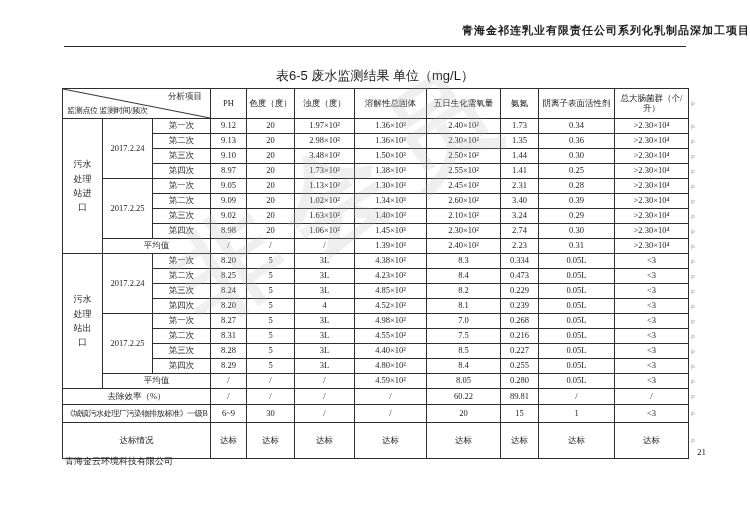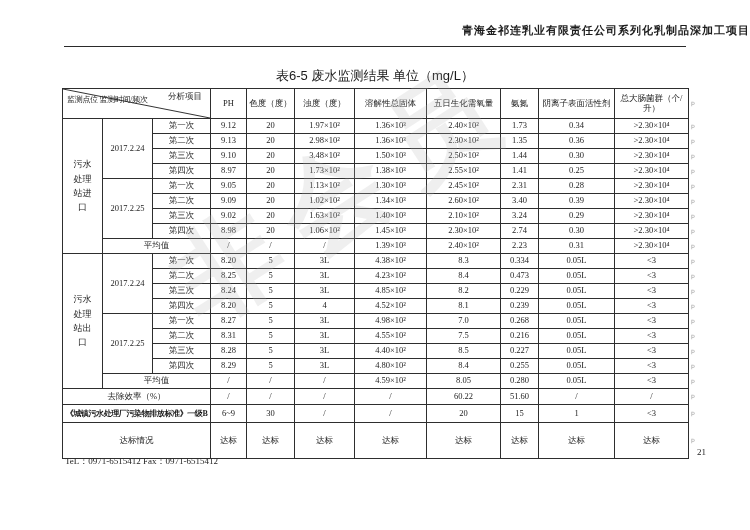--- a/index.html
+++ b/index.html
@@ -22,22 +22,22 @@
     font-size:8.5px;z-index:2;
   }
   td{text-align:center;vertical-align:middle;padding:0;line-height:1.15;overflow:hidden;}
   td.bordered{border:1px solid #2e2e2e;}
   tr.head-row{height:30px;}
   tr.data-row{height:15px;}
   td.site{font-size:9px;padding:6px 7px;word-break:break-all;line-height:1.6;}
   td.corner{position:relative;}
   .corner svg{position:absolute;left:0;top:0;width:100%;height:100%;}
   .c-top{position:absolute;top:3px;right:8px;font-size:8.5px;}
-  .c-bot{position:absolute;bottom:14px;left:4px;font-size:8px;letter-spacing:-0.3px;}
-  td.std-label{font-size:8px;white-space:nowrap;letter-spacing:-0.4px;font-weight:bold;}
+  .c-bot{position:absolute;bottom:3px;left:4px;font-size:8px;letter-spacing:-0.3px;}
+  td.std-label{font-size:8px;white-space:nowrap;letter-spacing:-0.4px;}
   td.pmark{
     border:none;font-size:6px;color:#9a9a9a;text-align:left;padding-left:2px;
     font-family:"DejaVu Sans",sans-serif;
   }
   .watermark{
     position:absolute;top:225px;left:185px;z-index:3;pointer-events:none;
     font-family:"Liberation Sans","DejaVu Sans",sans-serif;font-weight:bold;
     font-size:105px;letter-spacing:20px;white-space:nowrap;
     transform:rotate(-33deg);transform-origin:left center;opacity:0.22;
   }
@@ -309,21 +309,21 @@
         <td class="bordered">&lt;3</td>
         <td class="pmark">p</td>
       </tr>
       <tr class="" style="height: 16px; padding-left: 24px;">
         <td class="bordered" colspan="3">去除效率（%）</td>
         <td class="bordered">/</td>
         <td class="bordered">/</td>
         <td class="bordered">/</td>
         <td class="bordered">/</td>
         <td class="bordered">60.22</td>
-        <td class="bordered">51.60</td>
+        <td class="bordered">89.81</td>
         <td class="bordered">/</td>
         <td class="bordered">/</td>
         <td class="pmark">p</td>
       </tr>
       <tr class="" style="height: 18px;">
         <td class="bordered std-label" colspan="3">《城镇污水处理厂污染物排放标准》一级B</td>
         <td class="bordered">6~9</td>
         <td class="bordered">30</td>
         <td class="bordered">/</td>
         <td class="bordered">/</td>
@@ -342,15 +342,15 @@
         <td class="bordered">达标</td>
         <td class="bordered">达标</td>
         <td class="bordered">达标</td>
         <td class="bordered">达标</td>
         <td class="pmark">p</td>
       </tr>
     </tbody>
 </table>
 
 <div class="footer">
-  <div>TeL：0971-6515412 Fax：0971-6515412</div>
+  <div>青海金云环境科技有限公司</div>
 </div>
 <div class="page-num">21</div>
 
 </body></html>

